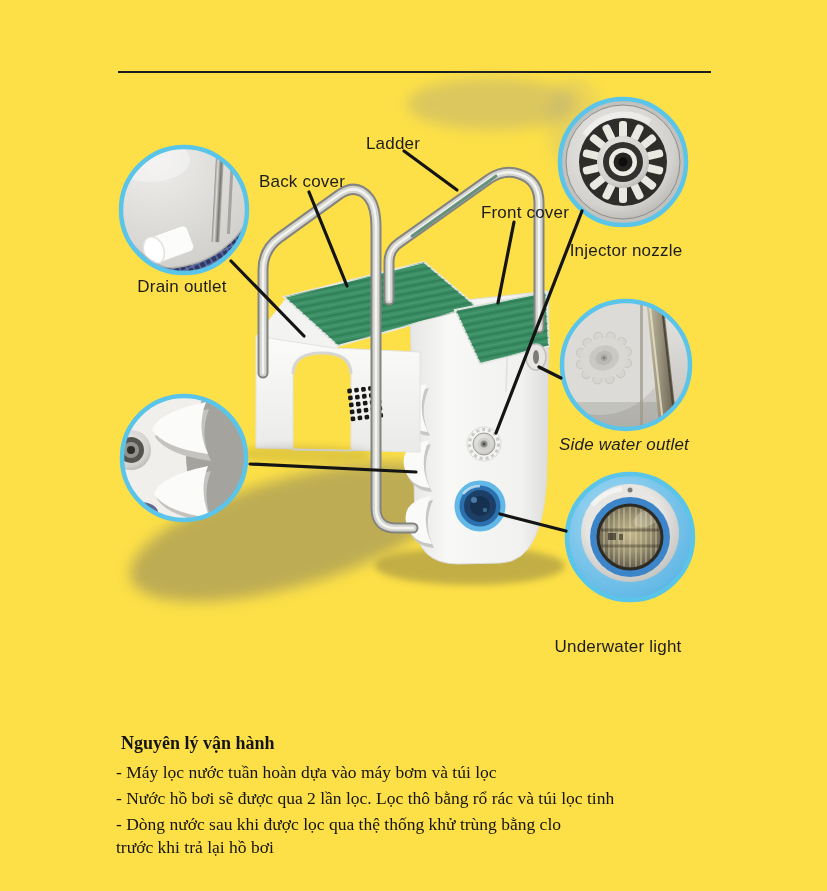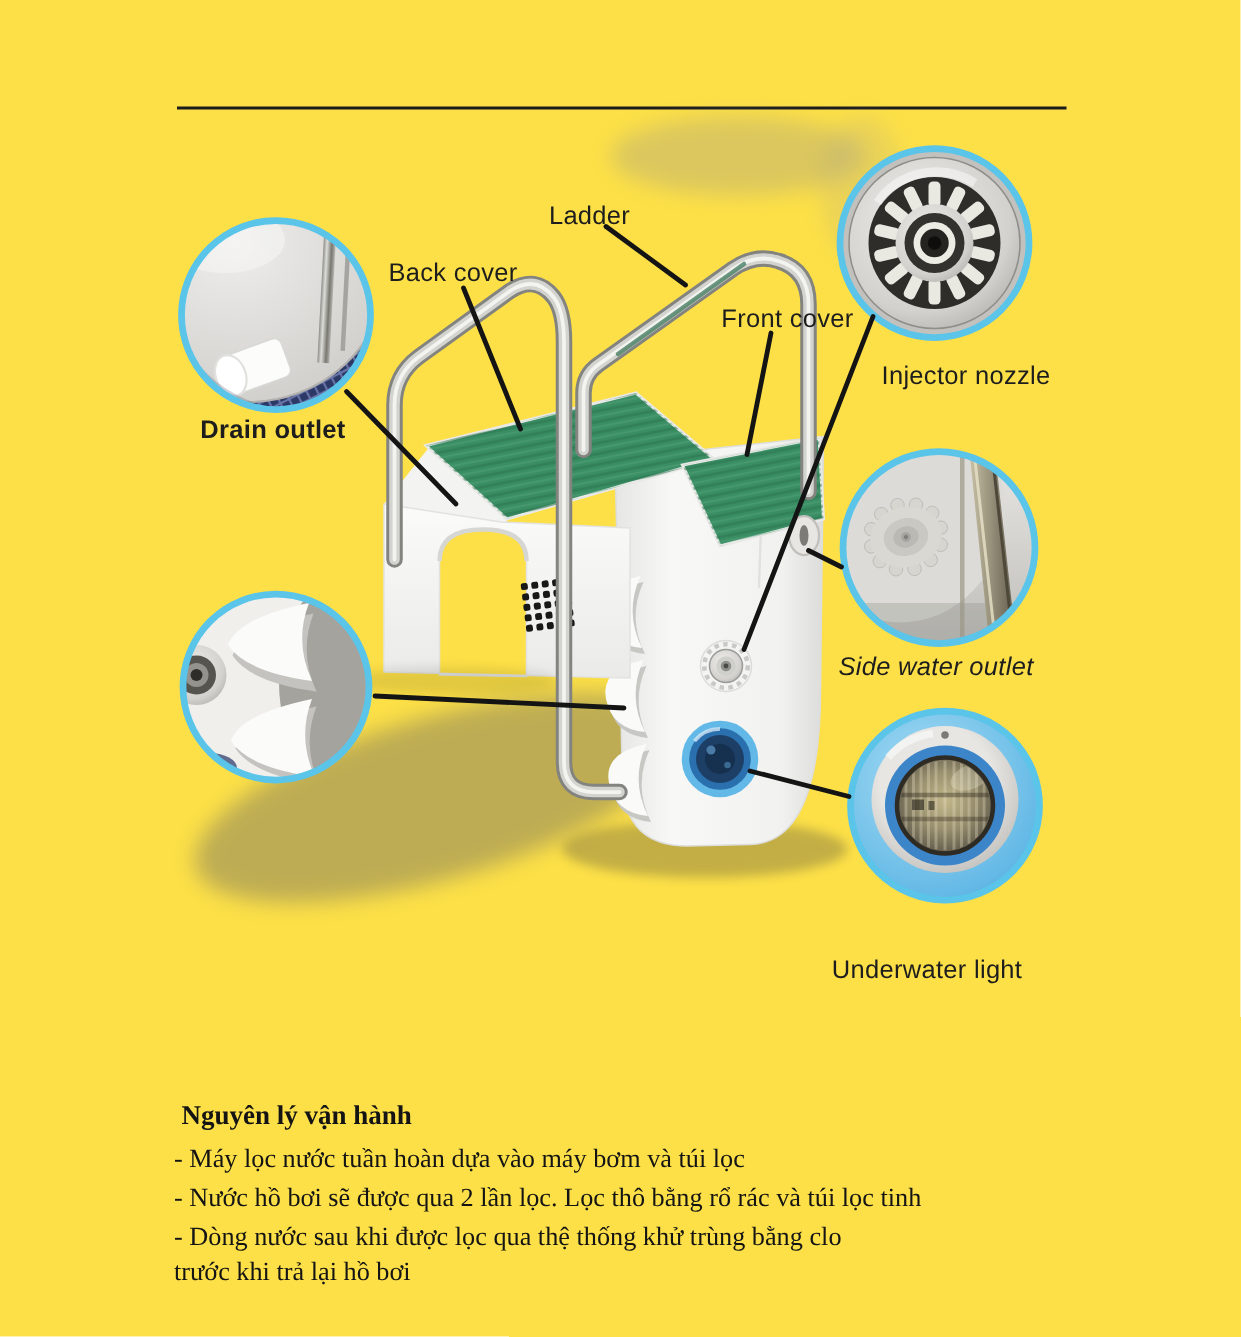--- a/index.html
+++ b/index.html
@@ -5,22 +5,22 @@
   html,body{margin:0;padding:0;background:#ffffff;}
   .page{position:relative;width:827px;height:891px;background:#fde047;overflow:hidden;
         font-family:"Liberation Sans",sans-serif;}
   .top-rule{position:absolute;left:118px;top:71px;width:593px;height:2px;background:#1c1c1c;}
   .figure-svg{position:absolute;left:0;top:0;width:827px;height:891px;}
   .lbl{position:absolute;transform:translateX(-50%);white-space:nowrap;
        font-size:17px;color:#1d1d1d;letter-spacing:.2px;}
   .lbl-ladder{left:393px;top:134px;}
   .lbl-back{left:302px;top:172px;}
   .lbl-front{left:525px;top:203px;}
-  .lbl-injector{left:644px;top:241px;}
-  .lbl-drain{left:182px;top:277px;font-weight:bold;}
+  .lbl-injector{left:626px;top:241px;}
+  .lbl-drain{left:182px;top:277px;}
   .lbl-side{left:624px;top:435px;font-style:italic;}
   .lbl-light{left:618px;top:621px;margin-top:16px;}
   .lbl-light-sub{left:582px;top:655px;}
   .vn{position:absolute;left:116px;font-family:"Liberation Serif",serif;
       font-size:17.5px;color:#141414;white-space:nowrap;}
   .vn-head{left:121px;top:733px;font-weight:bold;font-size:18px;}
   .vn-l0{top:762px;}
   .vn-l1{top:788px;}
   .vn-l2{top:814px;}
   .vn-l3{top:837px;}

